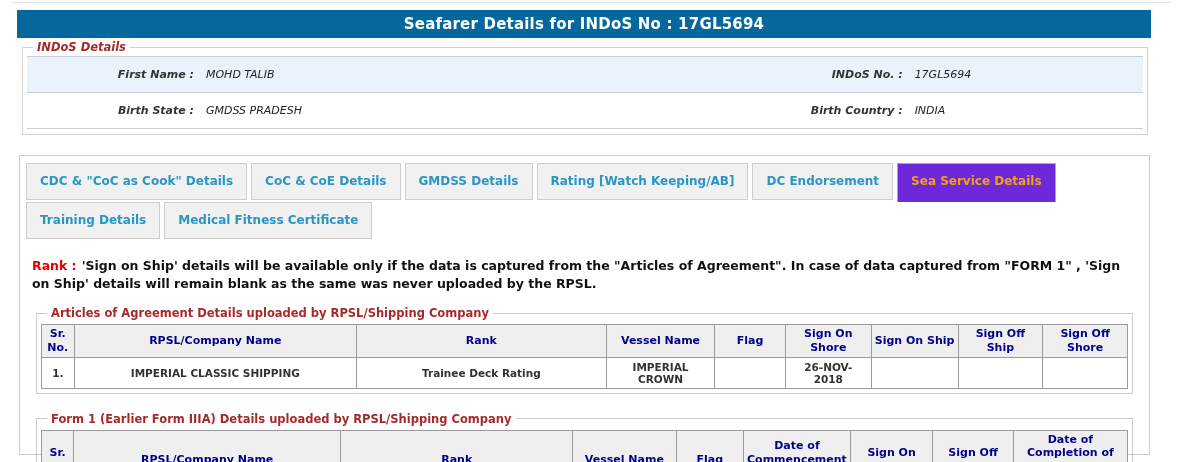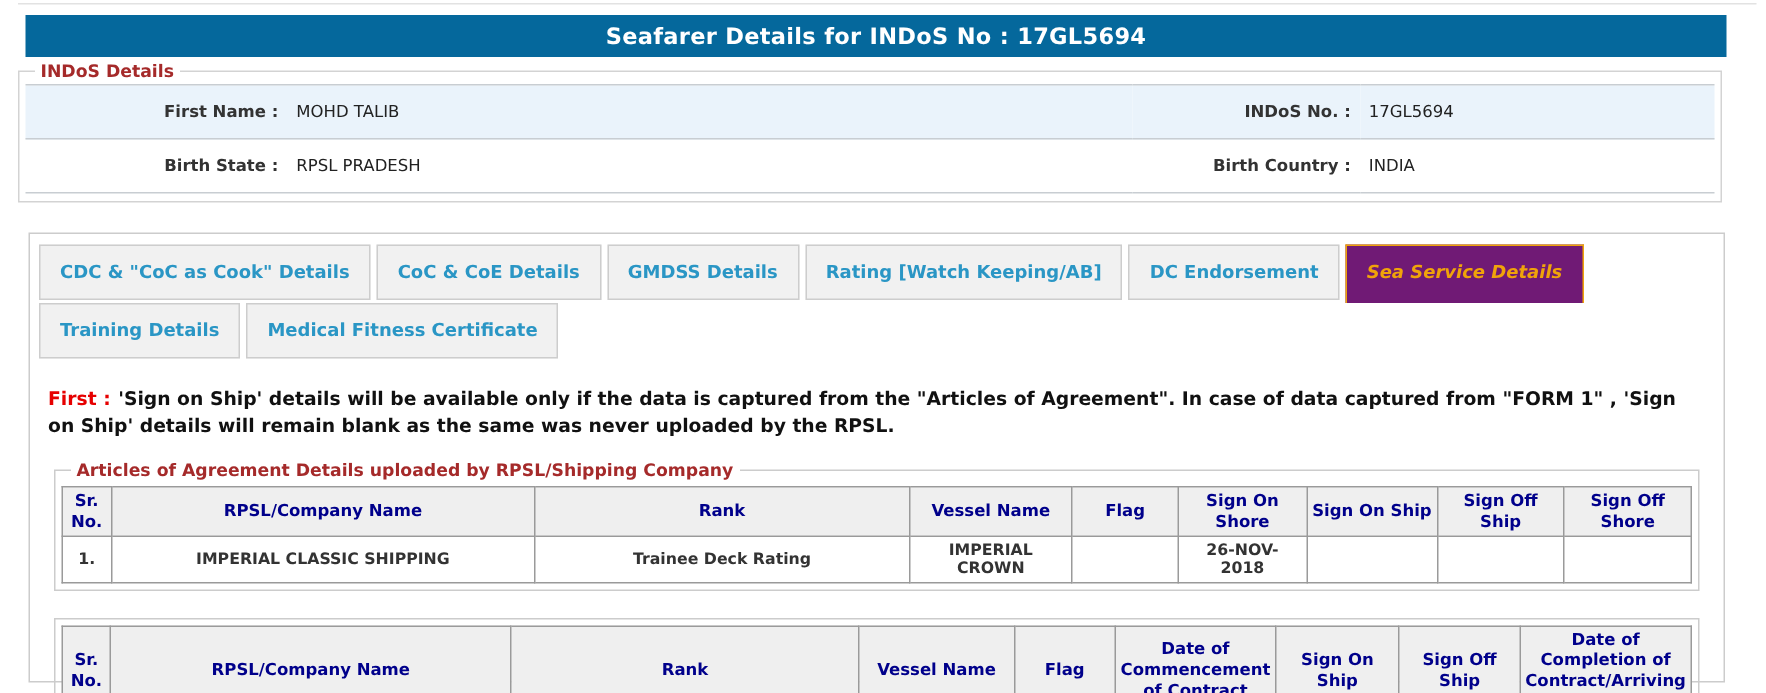--- a/index.html
+++ b/index.html
@@ -12,34 +12,34 @@
     --rowAlt:#eaf3fb;
   }
   html,body{margin:0;padding:0;background:#fff;}
   body{font-family:"DejaVu Sans","Liberation Sans",sans-serif;}
   .page{position:relative;width:1177px;height:462px;background:#fff;overflow:hidden;}
   .top-hairline{position:absolute;top:2px;left:12px;right:6px;border-top:1px solid #e2e2e2;}
   .title-bar{margin:10px 26px 0 17px;height:28px;line-height:28px;background:var(--titlebar);
     color:#fff;font-size:15px;font-weight:bold;text-align:center;letter-spacing:.2px;}
   fieldset{border:1px solid #d3d3d3;}
   legend{padding:0 4px;margin-left:6px;font-weight:bold;font-size:11.5px;color:var(--legend);}
-  .indos-fieldset{margin:2px 29px 0 12px;padding:2px 4px 5px 4px;}
+  .indos-fieldset{margin:2px 29px 0 22px;padding:2px 4px 5px 4px;font-style:italic;}
   .indos-table{width:100%;border-collapse:collapse;border-top:1px solid #c8cdd2;}
   .indos-table tr{height:36px;}
   .indos-table tr.alt{background:var(--rowAlt);}
   .indos-table tr td{border-bottom:1px solid #c8cdd2;font-size:11px;color:#222;padding:1px 6px;}
   .indos-table td.lbl{font-weight:bold;color:#333;text-align:right;white-space:nowrap;}
   .indos-table td.c1{width:15.5%;} .indos-table td.c2{width:50%;}
   .indos-table td.c3{width:13.5%;} .indos-table td.c4{width:21%;}
   .content-box{margin:20px 27px 0 19px;height:300px;border:1px solid #ccc;box-sizing:border-box;background:#fff;}
   .tabs{padding:7px 0 0 6px;}
   .tab{display:inline-block;padding:0 13px;height:35px;line-height:35px;margin-right:4px;
     background:#f1f1f1;border:1px solid #cdcdcd;color:var(--tabText);
     font-size:12px;font-weight:bold;cursor:pointer;vertical-align:top;}
-  .tab.active{background:#701a75;border-color:var(--accent);border-bottom:none;height:38px;color:var(--accent);font-style:italic;}
+  .tab.active{background:#6d28d9;border-color:var(--accent);border-bottom:none;height:38px;color:var(--accent);}
   .note{margin:18px 20px 0 12px;font-size:12.5px;font-weight:bold;color:#111;line-height:1.4;}
   .note-prefix{color:var(--noteRed);margin-right:5px;}
   .grid-fieldset{margin:14px 16px 0 16px;padding:4px;border:1px solid #ccc;}
   .grid-fieldset.form1{margin-top:18px;}
   table.grid{width:100%;border-collapse:collapse;border:1px solid #9a9a9a;}
   table.grid th{background:#efefef;color:var(--headerNavy);font-size:11px;font-weight:bold;
     border:1px solid #9a9a9a;padding:2px 3px;text-align:center;line-height:1.25;}
   table.grid td{font-size:10.5px;font-weight:bold;color:#333;border:1px solid #9a9a9a;
     padding:3px 5px;height:14px;}
   td.al-c{text-align:center;} td.al-l{text-align:center;}
@@ -57,33 +57,33 @@
     <table class="indos-table">
       <tbody id="indos-tbody">
           <tr class="alt">
             <td class="lbl c1">First Name :</td>
             <td class="val c2">MOHD TALIB</td>
             <td class="lbl c3">INDoS No. :</td>
             <td class="val c4">17GL5694</td>
           </tr>
           <tr class="">
             <td class="lbl c1">Birth State :</td>
-            <td class="val c2">RPSL PRADESH</td>
+            <td class="val c2">GMDSS PRADESH</td>
             <td class="lbl c3">Birth Country :</td>
             <td class="val c4">INDIA</td>
           </tr>
         </tbody>
     </table>
   </fieldset>
 
   <div class="content-box">
     <div class="tabs" id="tabs"><div class="tab">CDC &amp; "CoC as Cook" Details</div><div class="tab">CoC &amp; CoE Details</div><div class="tab">GMDSS Details</div><div class="tab">Rating [Watch Keeping/AB]</div><div class="tab">DC Endorsement</div><div class="tab active">Sea Service Details</div><div class="tab">Training Details</div><div class="tab">Medical Fitness Certificate</div></div>
 
     <div class="note">
-      <span class="note-prefix">First :</span><span>'Sign on Ship' details will be available only if the data is captured from the "Articles of Agreement". In case of data captured from "FORM 1" , 'Sign on Ship' details will remain blank as the same was never uploaded by the RPSL.</span>
+      <span class="note-prefix">Rank :</span><span>'Sign on Ship' details will be available only if the data is captured from the "Articles of Agreement". In case of data captured from "FORM 1" , 'Sign on Ship' details will remain blank as the same was never uploaded by the RPSL.</span>
     </div>
 
     <fieldset class="grid-fieldset">
       <legend>Articles of Agreement Details uploaded by RPSL/Shipping Company</legend>
       <table class="grid" id="articles-table">
         <colgroup id="articles-cols">
             <col style="width: 3%;">
             <col style="width: 26%;">
             <col style="width: 23%;">
             <col style="width: 10%;">
@@ -116,20 +116,21 @@
               <td class="al-c">26-NOV-2018</td>
               <td class="al-c">&nbsp;</td>
               <td class="al-c">&nbsp;</td>
               <td class="al-c">&nbsp;</td>
             </tr>
           </tbody>
       </table>
     </fieldset>
 
     <fieldset class="grid-fieldset form1">
+      <legend>Form 1 (Earlier Form IIIA) Details uploaded by RPSL/Shipping Company</legend>
       <table class="grid" id="form1-table">
         <colgroup id="form1-cols">
             <col style="width: 3%;">
             <col style="width: 26%;">
             <col style="width: 23%;">
             <col style="width: 10%;">
             <col style="width: 6.5%;">
             <col style="width: 7.9%;">
             <col style="width: 8%;">
             <col style="width: 7.8%;">

